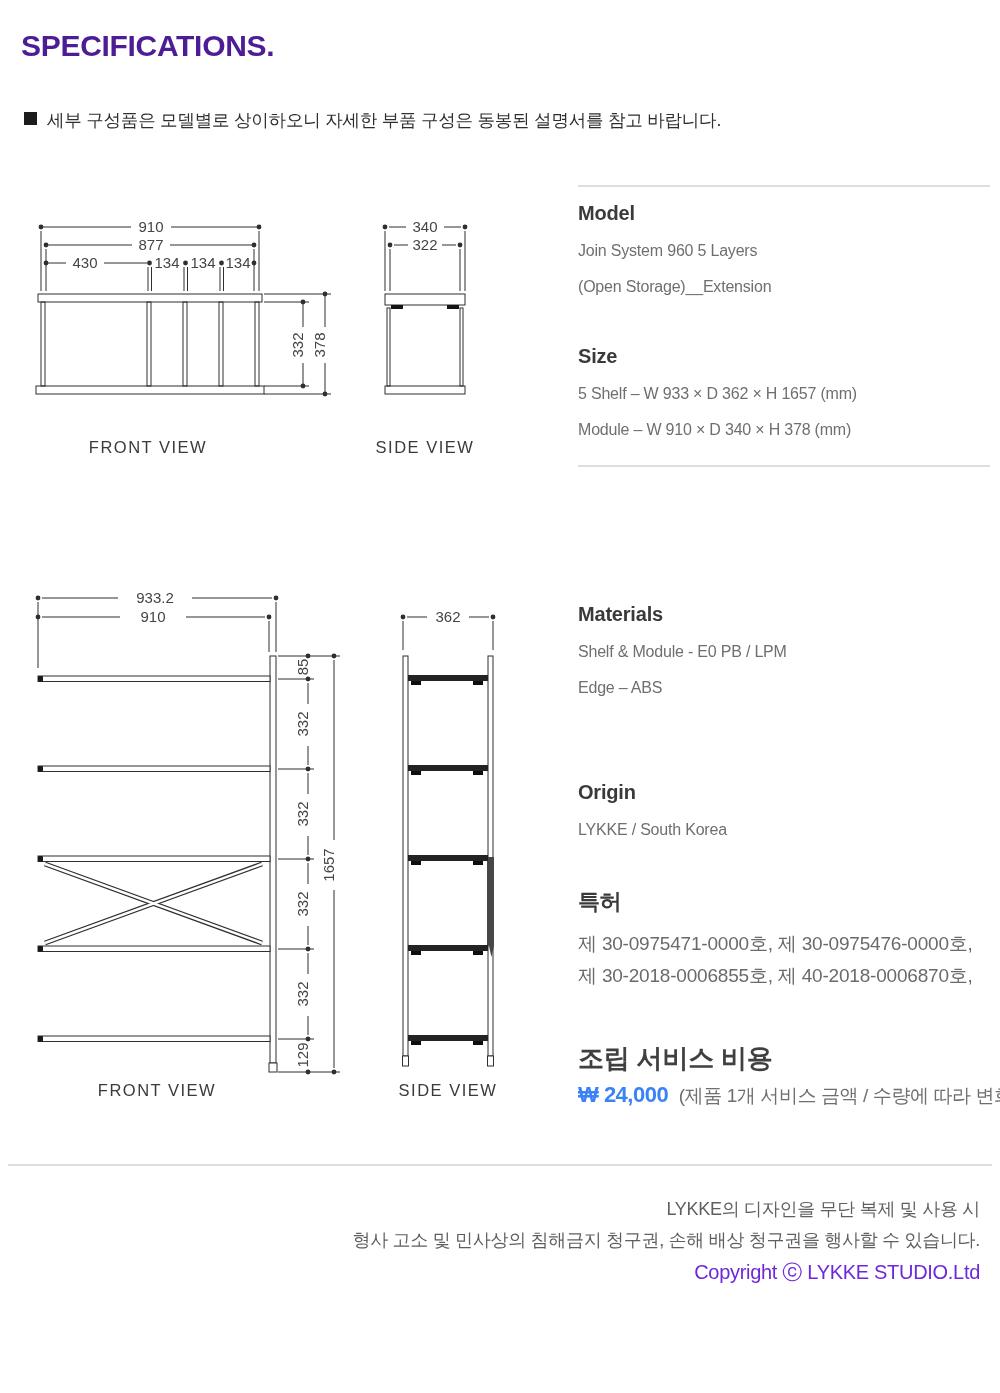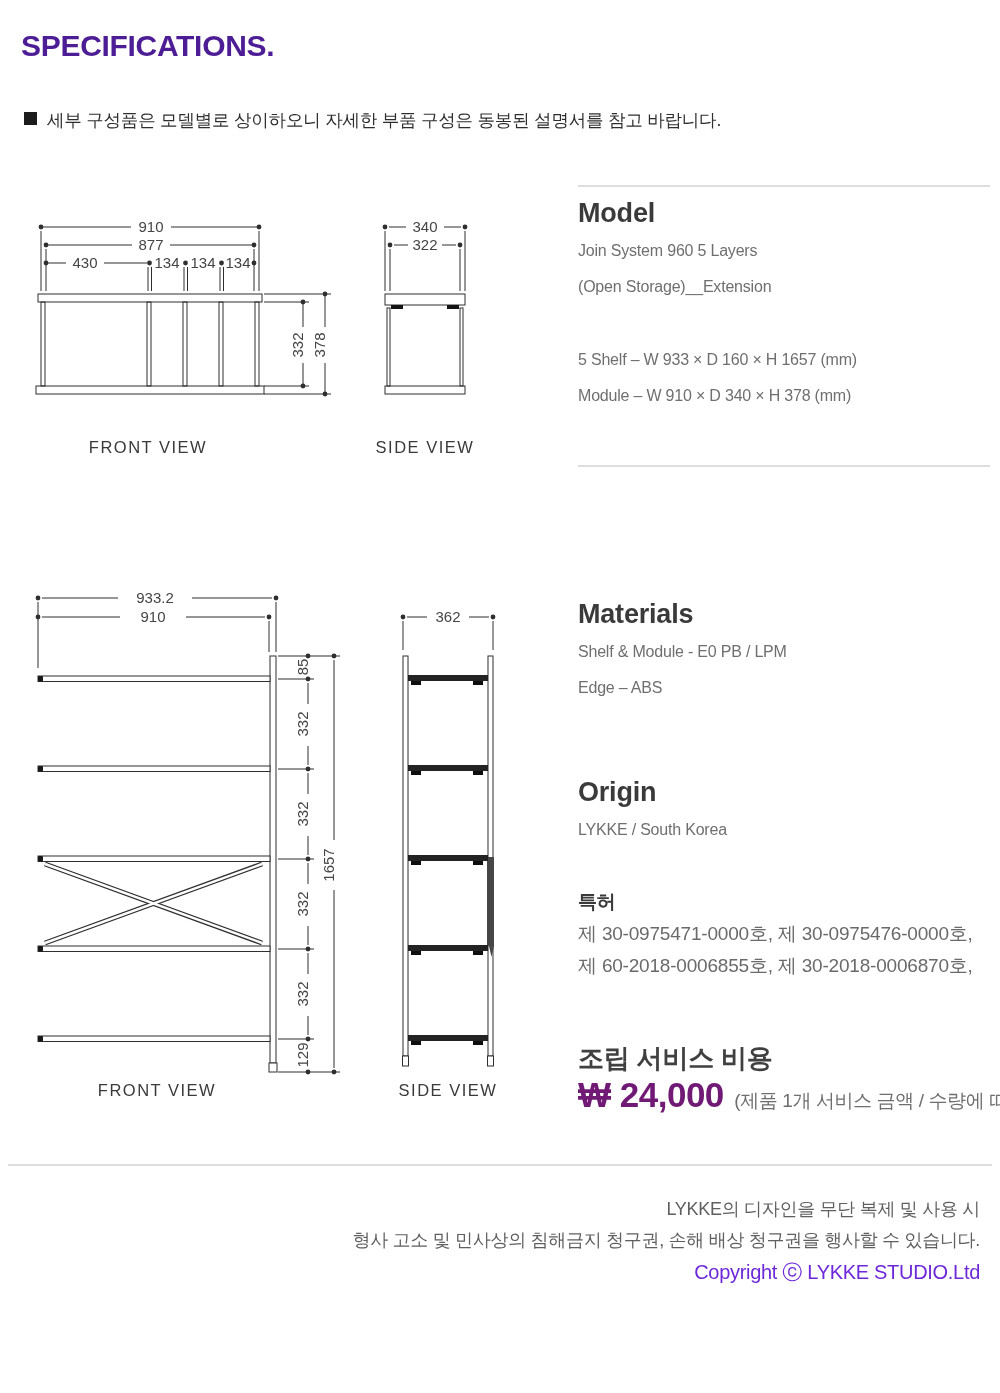--- a/index.html
+++ b/index.html
@@ -10,27 +10,27 @@
   .abs{position:absolute;}
   .page-title{
     left:21px;top:26px;font-size:30px;line-height:40px;font-weight:800;
     color:#4c1d95;letter-spacing:-0.3px;
   }
   .notice{left:24px;top:108px;display:flex;align-items:center;gap:10px;justify-content:flex-end;}
   .notice .sq{width:13px;height:13px;background:#1c1c1c;margin-top:-4px;flex:0 0 auto;}
   .notice .txt{font-size:17.5px;color:#2e2e2e;font-weight:500;letter-spacing:-0.2px;}
   .rule{height:2px;background:#dedede;}
   .sec{left:578px;width:415px;}
-  .sec h3{margin:0 0 6px 0;font-size:27px;line-height:28px;font-weight:600;color:#3a3a3a;letter-spacing:-0.2px;}
+  .sec h3{margin:0 0 6px 0;font-size:20px;line-height:28px;font-weight:600;color:#3a3a3a;letter-spacing:-0.2px;}
   .sec .ln{font-size:16px;line-height:36px;color:#6f6f6f;font-weight:400;letter-spacing:-0.2px;}
-  .sec.patent h3{margin-bottom:2px;font-size:19px;}
+  .sec.patent h3{margin-bottom:12px;font-size:22px;}
   .sec.patent .ln{font-size:19px;line-height:32px;color:#6a6a6a;}
   .sec.assembly h3{color:#404040;font-weight:700;font-size:26px;}
   .price-row{line-height:34px;white-space:nowrap;}
-  .price{font-size:35px;font-weight:700;color:#701a75;letter-spacing:-0.5px;margin-top:28px;}
+  .price{font-size:22px;font-weight:700;color:#3b82f6;letter-spacing:-0.5px;margin-top:28px;}
   .price-note{font-size:19px;color:#6f6f6f;margin-left:6px;letter-spacing:-0.4px;}
   .footer{right:20px;top:1194px;text-align:right;}
   .footer .f1{font-size:18px;line-height:31px;color:#5f5f5f;letter-spacing:-0.3px;margin-left:40px;}
   .footer .f2{font-size:20px;line-height:33px;color:#6d28d9;font-weight:500;letter-spacing:-0.3px;}
   svg text{font-family:"Liberation Sans","DejaVu Sans",sans-serif;}
   .dim{font-size:15px;fill:#454545;}
   .viewlab{font-size:16.5px;fill:#3a3a3a;letter-spacing:1.5px;}
 </style>
 </head>
 <body>
@@ -262,41 +262,42 @@
 
 <div class="abs rule" style="left:578px;top:185px;width:412px;"></div>
 
 <div class="abs sec" style="top:199px;">
   <h3>Model</h3>
   <div class="ln">Join System 960 5 Layers</div>
   <div class="ln">(Open Storage)__Extension</div>
 </div>
 
 <div class="abs sec" style="top:342px;">
-  <div class="ln">5 Shelf – W 933 × D 160 × H 1657 (mm)</div>
+  <h3>Size</h3>
+  <div class="ln">5 Shelf – W 933 × D 362 × H 1657 (mm)</div>
   <div class="ln">Module – W 910 × D 340 × H 378 (mm)</div>
 </div>
 
 <div class="abs rule" style="left:578px;top:465px;width:412px;"></div>
 
 <div class="abs sec" style="top:600px;">
   <h3>Materials</h3>
   <div class="ln">Shelf &amp; Module  - E0 PB / LPM</div>
   <div class="ln">Edge – ABS</div>
 </div>
 
 <div class="abs sec" style="top:778px;">
   <h3>Origin</h3>
   <div class="ln">LYKKE / South Korea</div>
 </div>
 
 <div class="abs sec patent" style="top:888px;">
   <h3>특허</h3>
   <div class="ln">제 30-0975471-0000호, 제 30-0975476-0000호,</div>
-  <div class="ln">제 60-2018-0006855호, 제 30-2018-0006870호,</div>
+  <div class="ln">제 30-2018-0006855호, 제 40-2018-0006870호,</div>
 </div>
 
 <div class="abs sec assembly" style="top:1044px;">
   <h3>조립 서비스 비용</h3>
   <div class="price-row">
     <span class="price">₩ 24,000</span>
     <span class="price-note">(제품 1개 서비스 금액 / 수량에 따라 변화)</span>
   </div>
 </div>
 

